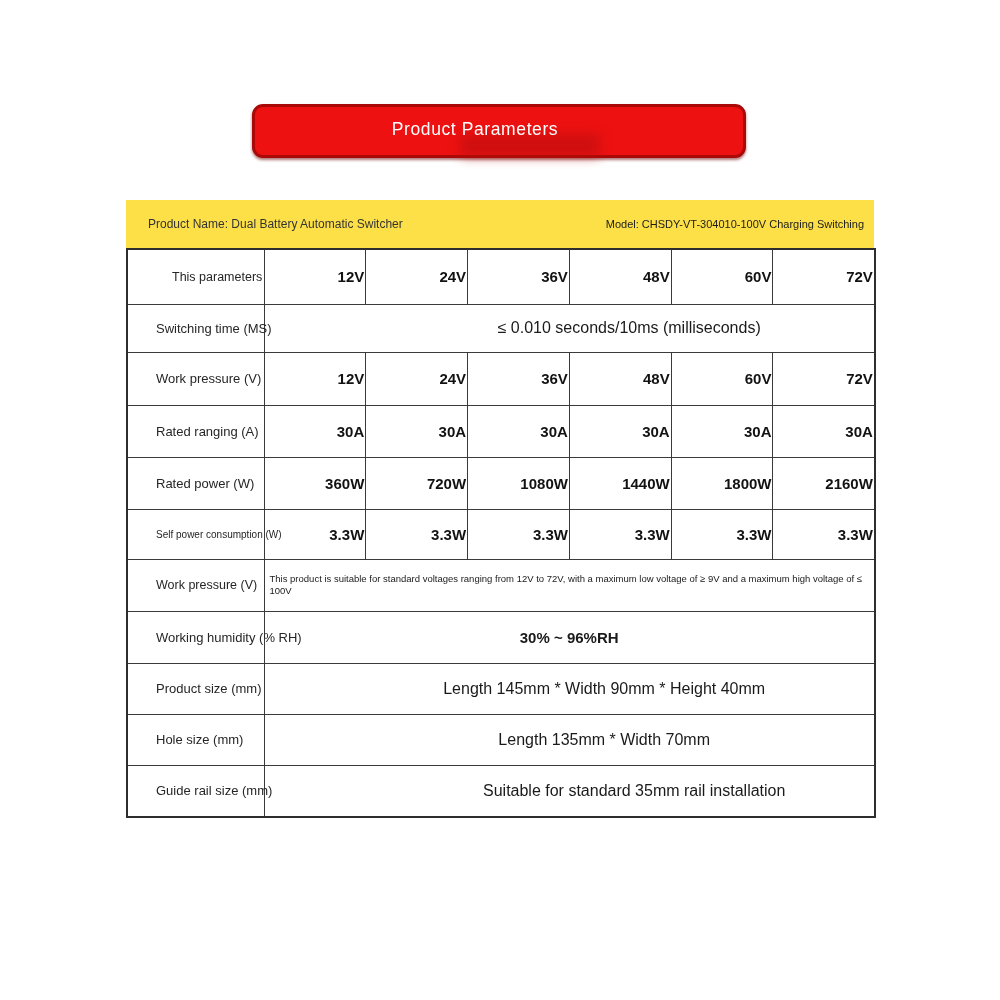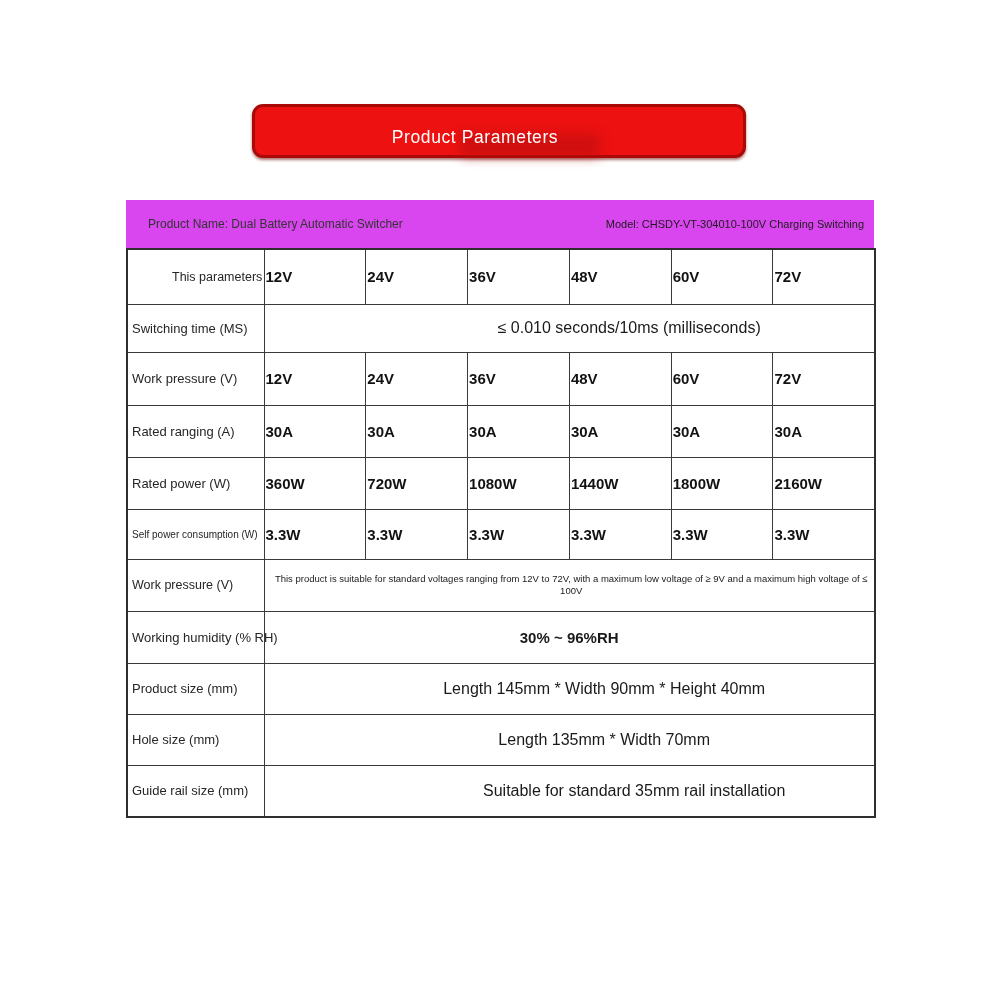--- a/index.html
+++ b/index.html
@@ -7,66 +7,66 @@
     width:1000px;height:1000px;background:#ffffff;position:relative;
     font-family:"Liberation Sans","DejaVu Sans",sans-serif;
     -webkit-font-smoothing:antialiased;
   }
   
   .banner{
     position:absolute;left:252px;top:104px;width:494px;height:54px;
     background:#ed1111;border:3px solid #a90a07;border-radius:11px;
     box-shadow:0 2px 3px rgba(110,0,0,.55);
     display:flex;justify-content:center;align-items:flex-start;
-    padding-top:20px;box-sizing:border-box;
+    padding-top:12px;box-sizing:border-box;
   }
   .banner-title{
     color:#ffffff;font-size:17.5px;letter-spacing:.6px;
     transform:translateX(-24px);white-space:nowrap;
   }
   .banner-smudge{
     position:absolute;left:205px;top:27px;width:140px;height:23px;
     background:#b80d0d;opacity:.55;filter:blur(6px);border-radius:4px;
   }
   
   .sheet{position:absolute;left:126px;top:200px;width:748px;}
   .ghead{
-    height:48px;background:#d946ef;display:flex;align-items:center;
+    height:48px;background:#fde047;display:flex;align-items:center;
     box-sizing:border-box;padding:0 10px 0 22px;
   }
   .ghead .pname{font-size:12px;color:#333333;white-space:nowrap;}
   .ghead .model{font-size:11px;color:#1c1c1c;margin-left:auto;white-space:nowrap;}
   
   table.spec{
     border-collapse:collapse;table-layout:fixed;width:748px;
     border:2px solid #2e2e2e;background:#ffffff;
   }
   table.spec td{
     border:1.5px solid #3a3a3a;box-sizing:border-box;
     overflow:visible;vertical-align:middle;
   }
   td.lbl{
-    font-size:13px;color:#262626;padding-left:4px;white-space:nowrap;
+    font-size:13px;color:#262626;padding-left:28px;white-space:nowrap;
   }
   td.lbl.indent{padding-left:44px;font-size:12.5px;}
   td.lbl.tiny{font-size:10px;}
   td.lbl.mid{font-size:12.5px;}
   td.val{
-    text-align:left;font-weight:bold;font-size:15px;color:#121212;
+    text-align:right;font-weight:bold;font-size:15px;color:#121212;
     white-space:nowrap;
   }
   td.spanv{text-align:center;font-size:16px;color:#1a1a1a;white-space:nowrap;}
   td.spanv.bold{font-weight:bold;font-size:15px;}
   td.spanv.temp{font-size:13px;}
   td.spanv .sh{display:inline-block;position:relative;}
   td.spanv .off60{left:60px;}
   td.spanv .off35{left:35px;}
   td.spanv .off65{left:65px;}
   td.spanv.desc{
-    text-align:center;font-size:9.5px;line-height:1.3;padding-left:5px;
+    text-align:left;font-size:9.5px;line-height:1.3;padding-left:5px;
     white-space:normal;
   }
   td.spanv.desc .dw{width:624px;}
 </style>
 </head>
 <body>
 
 <div class="banner">
   <div class="banner-smudge"></div>
   <span class="banner-title">Product Parameters</span>

